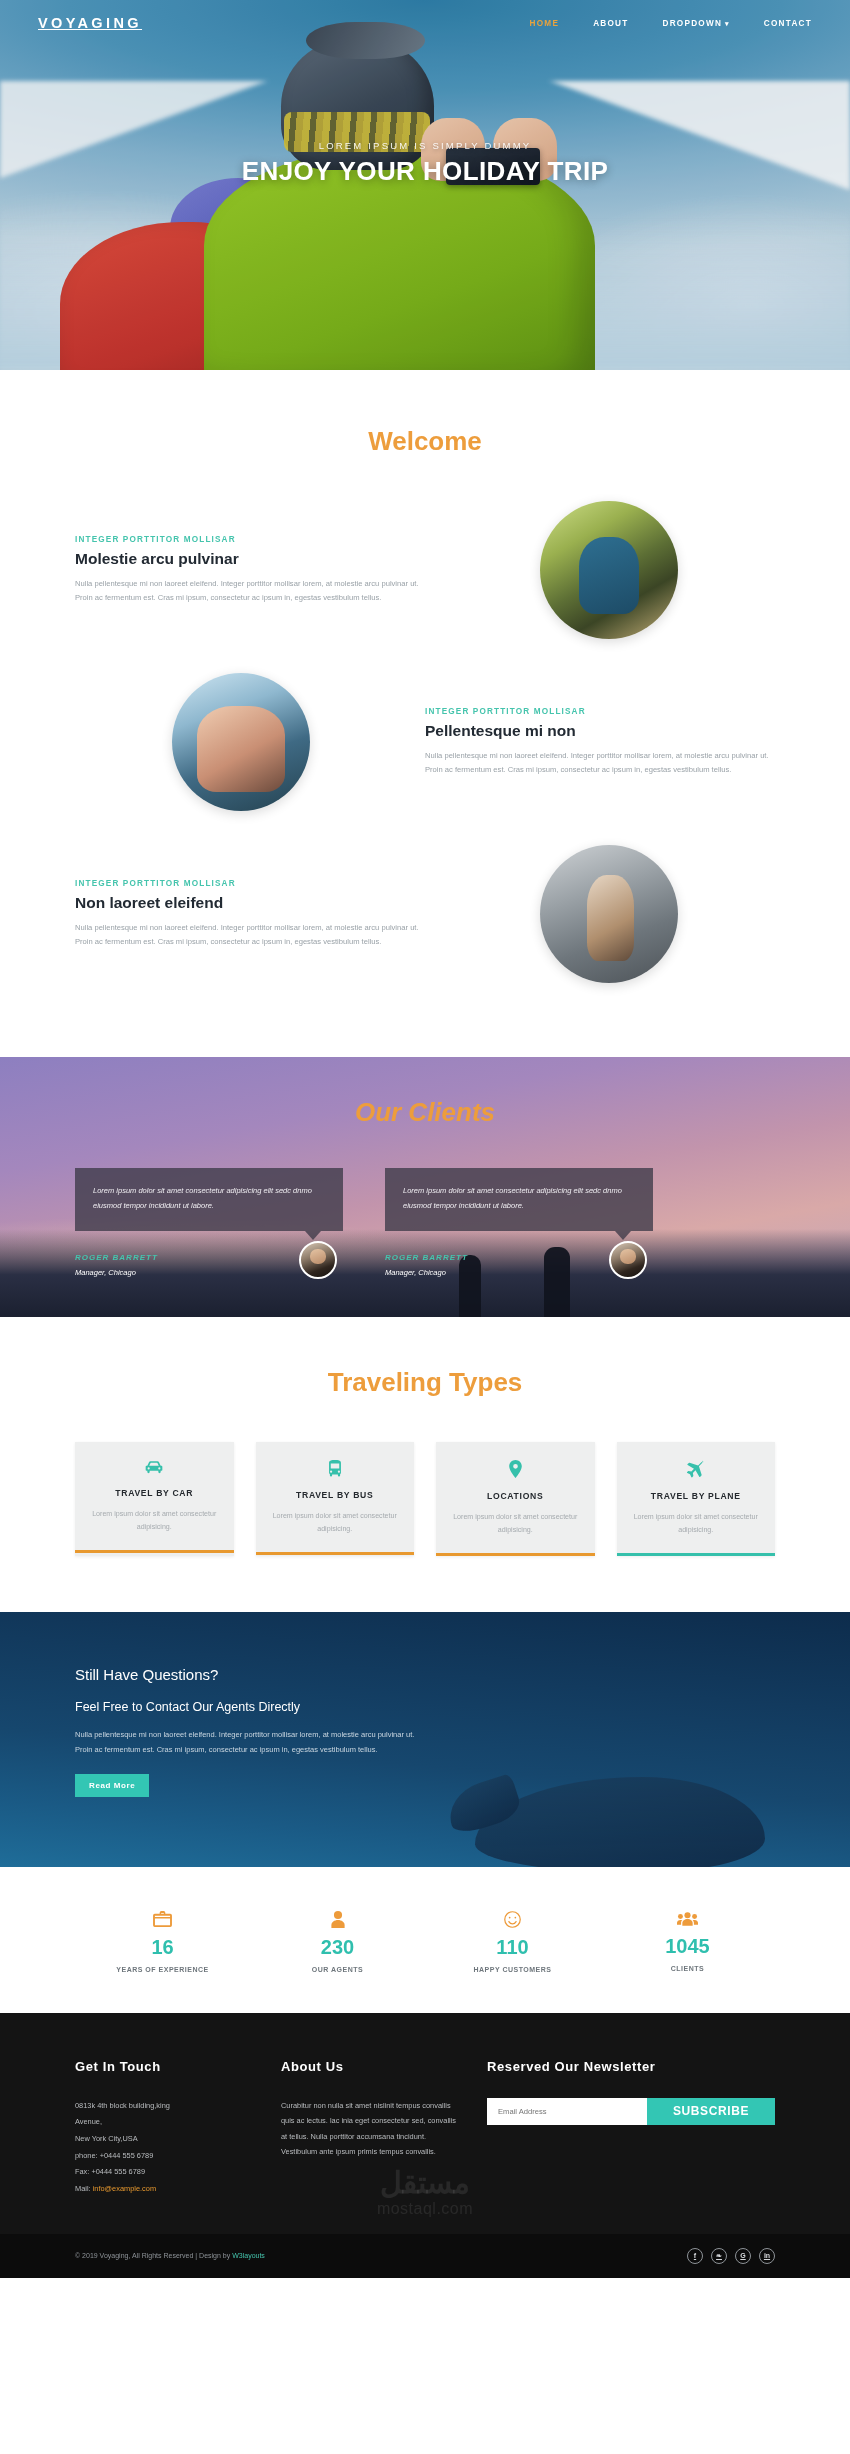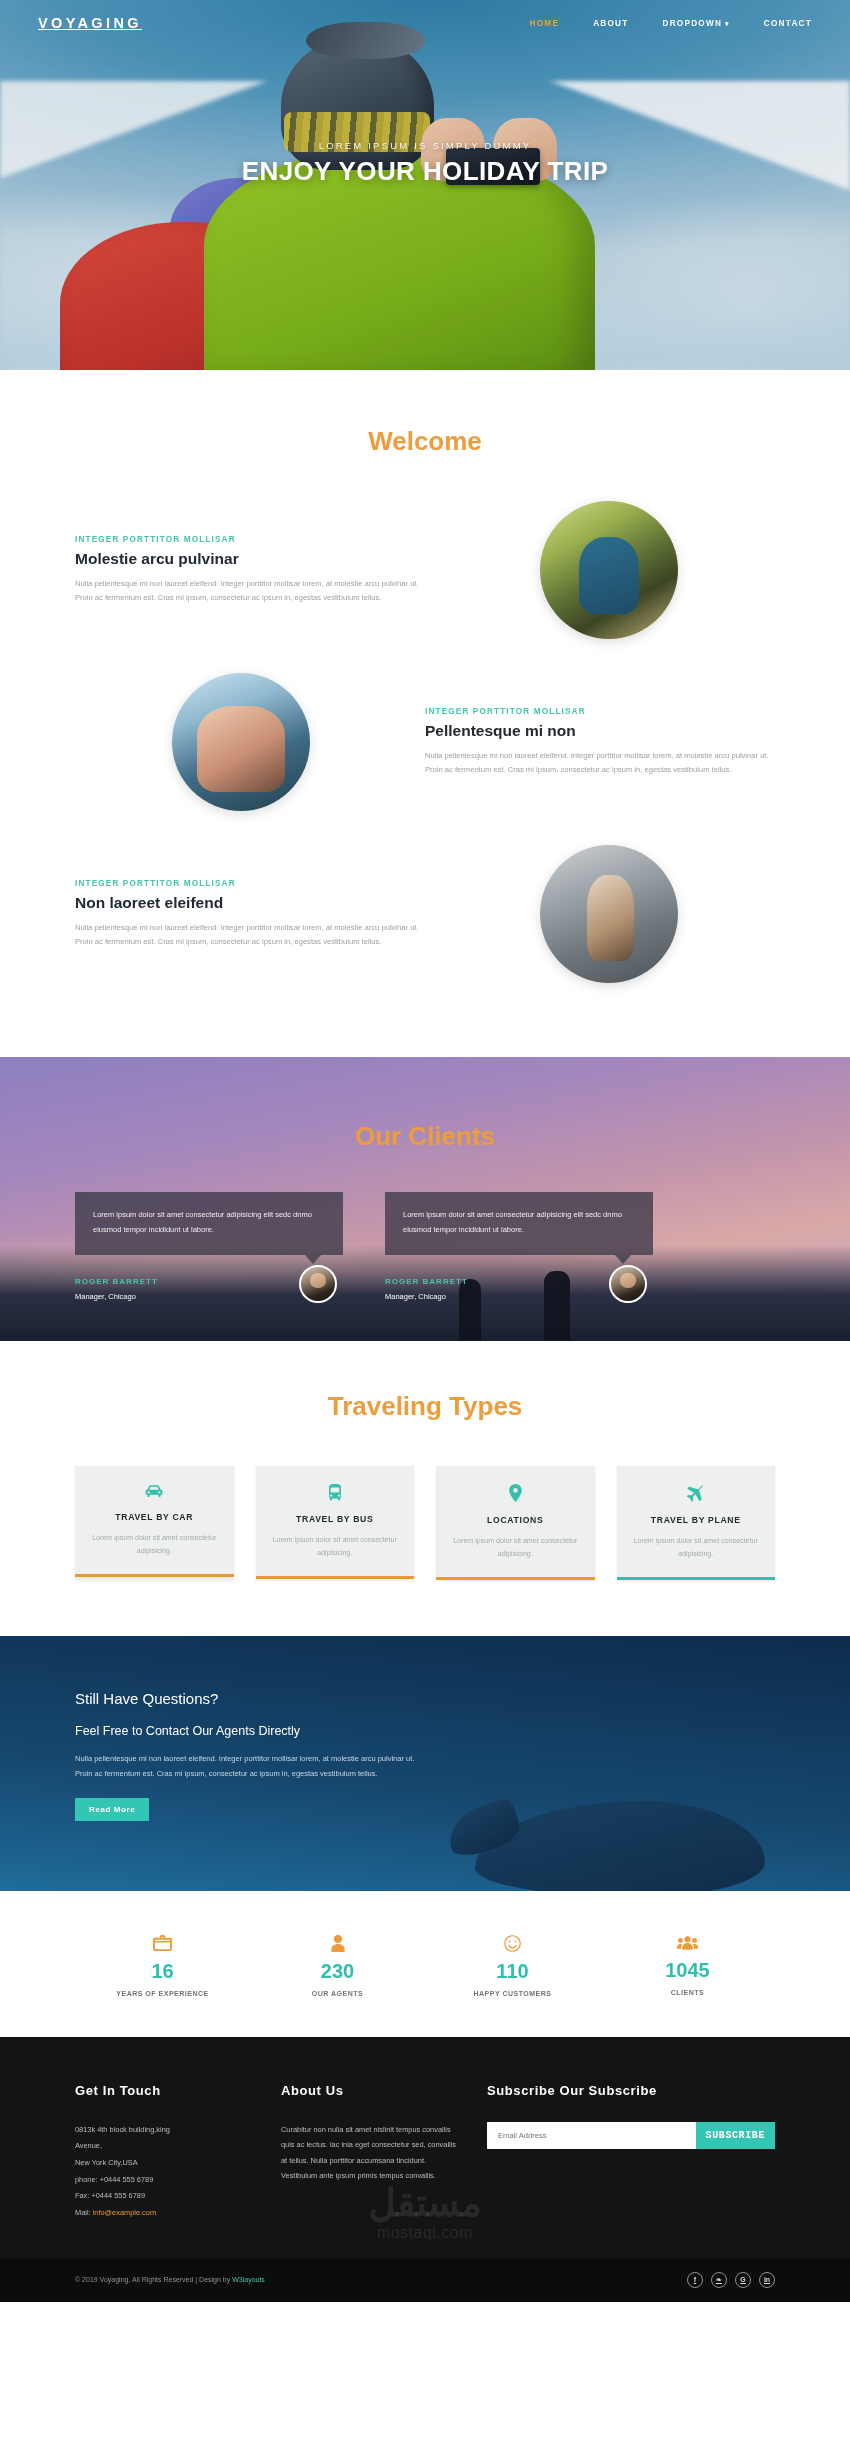--- a/index.html
+++ b/index.html
@@ -164,22 +164,23 @@
     background:linear-gradient(160deg,#2e6f91,#1d4b66);border-radius:42% 42% 26% 26%/38% 38% 22% 22%;}
   .circ.b { background: linear-gradient(160deg,#cfe6f2 0%,#8fb8cf 30%,#3f6a84 60%,#24414f 100%); }
   .circ.b:after{content:"";position:absolute;left:18%;top:24%;width:64%;height:62%;
     background:linear-gradient(150deg,#f0cdb2,#c98f74 55%,#6b4a3c);border-radius:40% 40% 22% 22%/34% 34% 20% 20%;}
   .circ.c { background: linear-gradient(160deg,#cfd3d6 0%,#9aa1a6 35%,#6e767c 65%,#4c5257 100%); }
   .circ.c:after{content:"";position:absolute;left:34%;top:22%;width:34%;height:62%;
     background:linear-gradient(150deg,#e7d7c5,#b08f6e 60%,#5f4a3a);border-radius:42% 42% 24% 24%/36% 36% 22% 22%;}
 
   
   .clients {
-    position:relative; padding:64px 0 40px; overflow:hidden;
+    position:relative; padding:40px 0 40px; overflow:hidden;
     background: linear-gradient(170deg,#8d7fc0 0%,#a487bd 28%,#c294ac 52%,#d9a9a8 72%,#c9a7b5 88%,#6d6e92 100%);
+    font-style: italic;
   }
   .clients .sky-glow{
     position:absolute; inset:0;
     background: radial-gradient(ellipse 70% 40% at 18% 86%, rgba(255,222,180,.55), rgba(255,222,180,0) 62%);
   }
   .cl-hills{
     position:absolute; left:0; right:0; bottom:0; height:34%;
     background: linear-gradient(to top, #1b2030 0%, #2a2f44 48%, rgba(42,47,68,0) 100%);
   }
   .cl-sil{
@@ -276,28 +277,28 @@
   .fline { color:#b9bcbf; font-size:7.4px; line-height:2.25; }
   .fmail { color:#e8992f; text-decoration:none; }
   .fabout { color:#b9bcbf; font-size:7.4px; line-height:2.1; }
   .subrow { display:flex; }
   .sub-input {
     flex:1; background:#ffffff; border:0; outline:none;
     padding:9px 11px; font-size:7.6px; color:#8e9398; font-family:inherit;
   }
   .sub-btn {
     background:#33c6b4; color:#ffffff; border:0; cursor:pointer;
-    font-size:10px; font-weight:700; letter-spacing:.6px; padding:0 10px;
-    font-family:Liberation Mono, monospace;
+    font-size:12px; font-weight:700; letter-spacing:.6px; padding:0 26px;
+    font-family:Liberation Sans, sans-serif;
   }
   .watermark {
     position:absolute; left:0; right:0; bottom:16px; text-align:center; z-index:2;
     color:rgba(255,255,255,.085); pointer-events:none;
   }
-  .wm-ar { font-size:38px; font-weight:700; letter-spacing:2px; line-height:1; }
+  .wm-ar { font-size:30px; font-weight:700; letter-spacing:2px; line-height:1; }
   .wm-en { font-size:16px; letter-spacing:.5px; margin-top:2px; }
 
   
   .copy {
     background:#0c0c0c; padding:14px 0;
   }
   .cinner {
     width:700px; margin:0 auto; display:flex; align-items:center; justify-content:space-between;
   }
   .ctext { color:#8e9398; font-size:7px; }
@@ -539,21 +540,21 @@
         <div class="fline">Fax: +0444 555 6789</div>
         <div class="fline"><span>Mail:</span> <a class="fmail" href="#">info@example.com</a></div>
       </div>
 
       <div class="fcol-b">
         <div class="fh">About Us</div>
         <div class="fabout">Curabitur non nulla sit amet nislinit tempus convallis quis ac lectus. lac inia eget consectetur sed, convallis at tellus. Nulla porttitor accumsana tincidunt. Vestibulum ante ipsum primis tempus convallis.</div>
       </div>
 
       <div class="fcol-c">
-        <div class="fh">Subscribe Our Subscribe</div>
+        <div class="fh">Reserved Our Newsletter</div>
         <form class="subrow">
           <input class="sub-input" type="text" placeholder="Email Address" style="">
           <button class="sub-btn" type="submit">SUBSCRIBE</button>
         </form>
       </div>
 
     </div>
 
     <div class="watermark">
       <div class="wm-ar">مستقل</div>

